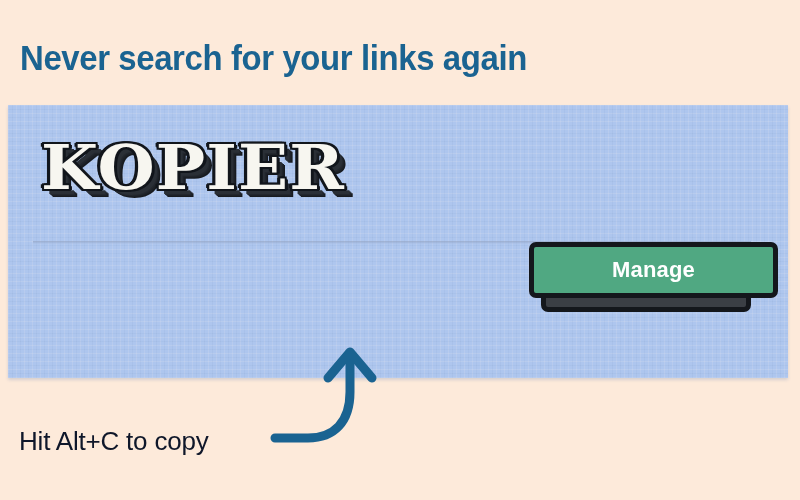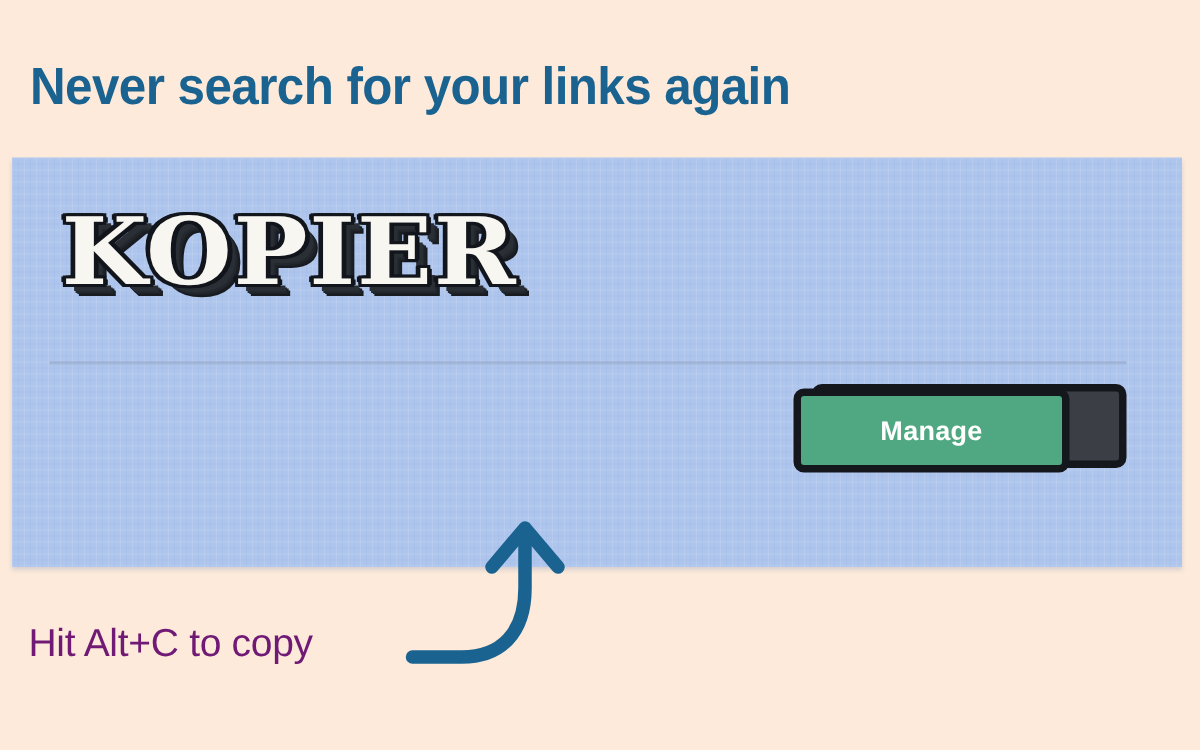--- a/index.html
+++ b/index.html
@@ -114,35 +114,35 @@
     border-radius: 7px;
     z-index: 1;
   }
 
   .btn-green {
     background: #50a882;
     color: #ffffff;
   }
 
   .btn-manage {
-    left: 521px;  top: 154px;  width: 184px; height: 56px;
-    font-size: 18px; letter-spacing: 0.2px;
+    left: 521px;  top: 137px;  width: 249px; height: 56px;
+    font-size: 22px; letter-spacing: 0.2px;
   }
   .sh-manage {
     left: 533px;  top: 151px;  width: 210px; height: 56px;
   }
 
   
   .caption {
     position: absolute;
     left: 19px;
-    top: 413px;
+    top: 426px;
     font-size: 26px;
     font-weight: normal;
-    color: #701a75;
+    color: #0f172a;
     letter-spacing: -0.2px;
     white-space: nowrap;
   }
 
   .arrow-svg {
     position: absolute;
     left: 270px;
     top: 340px;
     width: 130px;
     height: 110px;

